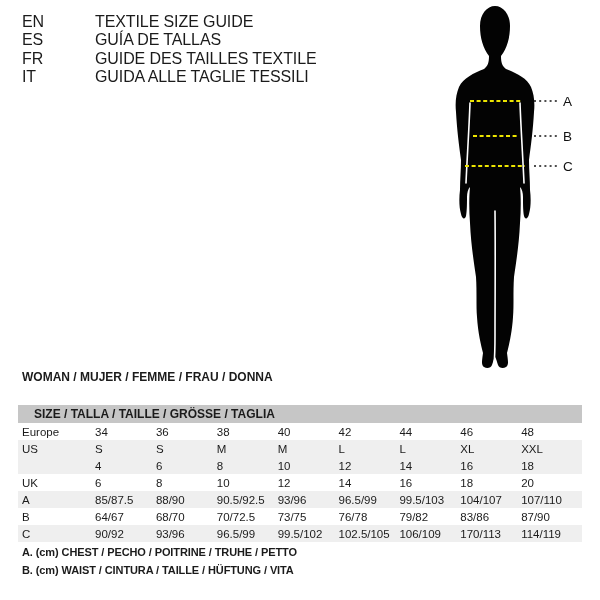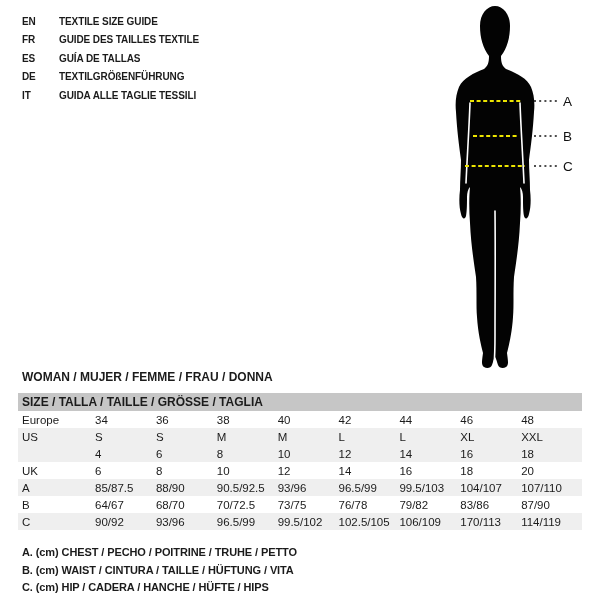--- a/index.html
+++ b/index.html
@@ -2,65 +2,61 @@
 <html style="--header-bg: #c6c6c6; --row-shaded-bg: #efefef; --text: #1b1b1b; --yellow: #ece400;"><head>
 <meta charset="utf-8">
 <style>
   html,body{margin:0;padding:0;background:#fff;}
   .canvas{
     position:relative;width:600px;height:600px;background:#fff;overflow:hidden;
     font-family:"Liberation Sans",sans-serif;color:var(--text,#1b1b1b);
   }
   
   .lang-list{position:absolute;left:22px;top:13px;}
-  .lang-row{display:flex;line-height:18.4px;font-size:10px;font-weight:700;letter-spacing:-0.1px;}
+  .lang-row{display:flex;line-height:18.4px;font-size:16px;font-weight:400;letter-spacing:-0.1px;gap:36px;}
   .lang-code{width:37px;flex:0 0 37px;}
   .lang-label{white-space:nowrap;}
   
   .figure{position:absolute;left:440px;top:5px;width:160px;height:365px;}
   .figure .sil{fill:#030303;}
   .figure .gap{fill:none;stroke:#fff;stroke-width:1.6;stroke-linecap:round;}
   .figure .measure{fill:none;stroke:var(--yellow,#ece400);stroke-width:2;stroke-dasharray:4 2.6;}
   .figure .connector{fill:none;stroke:#151515;stroke-width:1.6;stroke-dasharray:2 3.2;}
   .figure text{font-family:"Liberation Sans",sans-serif;font-size:13.5px;font-weight:500;fill:#111;}
   
   .section-title{position:absolute;left:22px;top:370px;font-size:12px;font-weight:700;white-space:nowrap;}
   
   .size-table{position:absolute;left:18px;top:393px;width:564px;font-size:11.5px;}
   .t-header{height:18px;background:var(--header-bg,#c6c6c6);display:flex;align-items:center;
-    padding-left:4px;font-size:12px;font-weight:700;box-sizing:border-box;}
+    padding-left:16px;font-size:12px;font-weight:700;box-sizing:border-box;margin-top:12px;}
   .t-row{display:grid;grid-template-columns:77px repeat(8,1fr);height:17px;align-items:center;}
   .t-row.shaded{background:var(--row-shaded-bg,#efefef);}
   .t-row .lbl{padding-left:4px;text-align:left;}
   .t-row .val{white-space:nowrap;}
   
   .legend{position:absolute;left:22px;top:544px;}
   .legend-line{font-size:11px;font-weight:700;line-height:17.6px;white-space:nowrap;letter-spacing:-0.1px;}
 </style>
 </head>
 <body>
 
 <div class="canvas">
 
   <div class="lang-list" id="lang-list">
       <div class="lang-row">
         <span class="lang-code">EN</span>
         <span class="lang-label">TEXTILE SIZE GUIDE</span>
       </div>
       <div class="lang-row">
-        <span class="lang-code">FR</span>
-        <span class="lang-label">GUIDE DES TAILLES TEXTILE</span>
-      </div>
-      <div class="lang-row">
         <span class="lang-code">ES</span>
         <span class="lang-label">GUÍA DE TALLAS</span>
       </div>
       <div class="lang-row">
-        <span class="lang-code">DE</span>
-        <span class="lang-label">TEXTILGRÖßENFÜHRUNG</span>
+        <span class="lang-code">FR</span>
+        <span class="lang-label">GUIDE DES TAILLES TEXTILE</span>
       </div>
       <div class="lang-row">
         <span class="lang-code">IT</span>
         <span class="lang-label">GUIDA ALLE TAGLIE TESSILI</span>
       </div>
     </div>
 
   <svg class="figure" viewBox="0 0 160 365" xmlns="http://www.w3.org/2000/svg">
     <path class="sil" d="M55,1 C63,1 70,9 70,21 C70,33 67,43 61,51 C61,57 62,61 66,64 C76,68 87,73 91,82 C94,89 95,98 94,107 C93,125 91,140 89,155 C89,165 90,175 90,185 C91,193 91,202 89,209 C88,214 85,215 84,211 C83,206 83,198 83,192 C83,188 82,184 80,182 C81,192 81,205 80,218 C79,240 76,258 74,272 C73,288 74,300 73,312 C72,328 69,340 67,348 C68,356 69,360 66,362 C63,364 59,363 58,360 C57,357 56,353 55,352 C54,353 53,357 52,360 C51,363 47,364 44,362 C41,360 42,356 43,348 C41,340 38,328 37,312 C36,300 37,288 36,272 C34,258 31,240 30,218 C29,205 29,192 30,182 C28,184 27,188 27,192 C27,198 27,206 26,211 C25,215 22,214 21,209 C19,202 19,193 20,185 C20,175 21,165 21,155 C19,140 17,125 16,107 C15,98 16,89 19,82 C23,73 34,68 44,64 C48,61 49,57 49,51 C43,43 40,33 40,21 C40,9 47,1 55,1 Z"></path>
     <path class="gap" d="M30,98 C29,125 27,155 26,178"></path>
@@ -163,16 +159,15 @@
           <div class="val">106/109</div>
           <div class="val">170/113</div>
           <div class="val">114/119</div>
         </div>
       </div>
   </div>
 
   <div class="legend" id="legend">
       <div class="legend-line">A. (cm) CHEST / PECHO / POITRINE / TRUHE / PETTO</div>
       <div class="legend-line">B. (cm) WAIST / CINTURA / TAILLE / HÜFTUNG / VITA</div>
-      <div class="legend-line">C. (cm) HIP / CADERA / HANCHE / HÜFTE / HIPS</div>
     </div>
 
 </div>
 
 </body></html>

